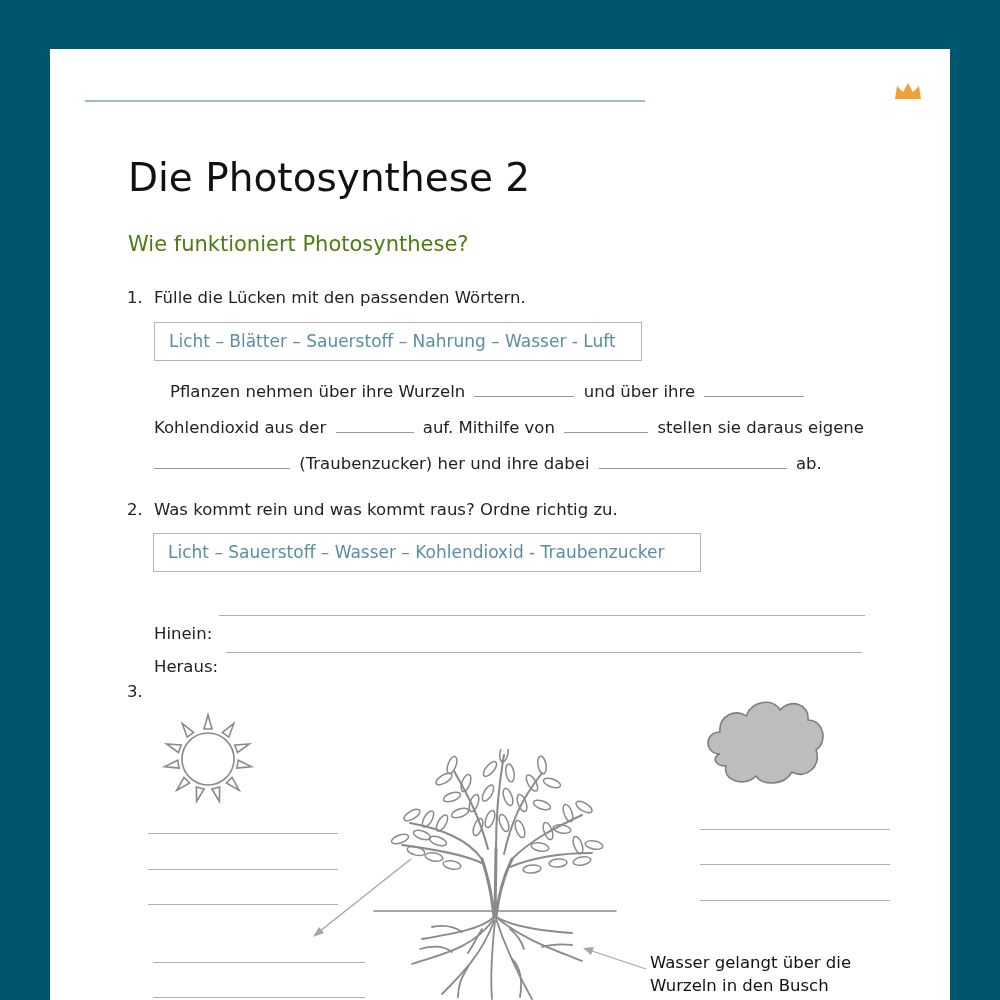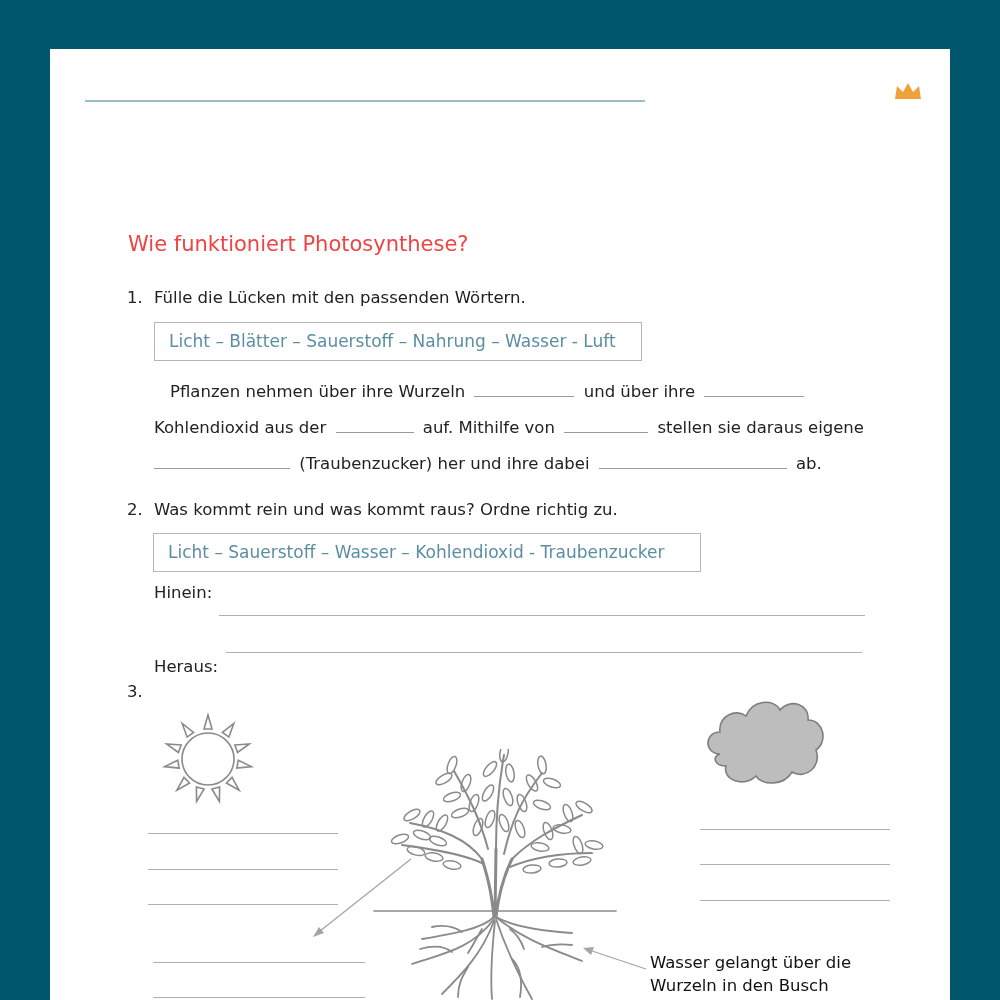--- a/index.html
+++ b/index.html
@@ -3,21 +3,21 @@
 <meta charset="utf-8">
 <style>
   html, body { margin:0; padding:0; }
   body { width:1000px; height:1000px; background:#00566a; position:relative; overflow:hidden; font-family:"DejaVu Sans", sans-serif; color:#1a1a1a; }
   .page { position:absolute; left:50px; top:49px; width:900px; height:951px; background:#ffffff; }
   .abs { position:absolute; }
   .header-rule { left:35px; top:51px; width:560px; height:2px; background:#9bbdc8; }
   .logo { left:610px; top:38px; font-family:"DejaVu Sans", sans-serif; font-weight:bold; font-size:30px; letter-spacing:2px; color:#5b8ea3; }
   .crown { left:843px; top:33px; }
   .title { left:78px; top:106px; font-size:39px; color:#111; white-space:nowrap; }
-  .subtitle { left:78px; top:183px; font-size:21px; color:#ef4444; white-space:nowrap; }
+  .subtitle { left:78px; top:183px; font-size:21px; color:#4d7c0f; white-space:nowrap; }
   .task { font-size:16.5px; color:#222; white-space:nowrap; }
   .task-num { left:77px; }
   .task-text { left:104px; }
   .wordbox { border:1px solid #b5b5b5; color:#5b8ea3; font-size:17px; padding:0 14px; height:37px; line-height:37px; white-space:nowrap; }
   .line-text { font-size:16.5px; color:#222; white-space:nowrap; }
   .blank { display:inline-block; border-bottom:1px solid #9a9a9a; height:14px; vertical-align:baseline; margin:0 4px; }
   .answer-line { height:1px; background:#b0b0b0; }
   .caption { font-size:16.5px; color:#111; line-height:23px; }
   svg { display:block; }
 </style>
@@ -26,20 +26,21 @@
 
 <div class="page">
 
   <div class="abs header-rule"></div>
   <div class="abs crown">
     <svg width="30" height="18" viewBox="0 0 30 18">
       <path d="M2 17 L4 4 L10 10 L15 1 L20 10 L26 4 L28 17 Z" fill="#f0a23a"></path>
     </svg>
   </div>
 
+  <div class="abs title">Die Photosynthese 2</div>
   <div class="abs subtitle">Wie funktioniert Photosynthese?</div>
 
   <div class="abs task task-num" style="top:239px;">1.</div>
   <div class="abs task task-text" style="top:239px;">Fülle die Lücken mit den passenden Wörtern.</div>
   <div class="abs wordbox" style="left:104px; top:273px; width:458px;">Licht – Blätter – Sauerstoff – Nahrung – Wasser - Luft</div>
 
   <div class="abs line-text" style="left:104px; top:333px;margin-left:16px;">
     <span>Pflanzen nehmen über ihre Wurzeln</span>
     <span class="blank" style="width:100px;"></span>
     <span>und über ihre</span>
@@ -56,21 +57,21 @@
     <span class="blank" style="width:136px; margin-left:0;"></span>
     <span>(Traubenzucker) her und ihre dabei</span>
     <span class="blank" style="width:188px;"></span>
     <span>ab.</span>
   </div>
 
   <div class="abs task task-num" style="top:451px;">2.</div>
   <div class="abs task task-text" style="top:451px;">Was kommt rein und was kommt raus? Ordne richtig zu.</div>
   <div class="abs wordbox" style="left:103px; top:484px; width:518px;">Licht – Sauerstoff – Wasser – Kohlendioxid - Traubenzucker</div>
 
-  <div class="abs line-text" style="left:104px; top:534px;">Hinein:</div>
+  <div class="abs line-text" style="left:104px; top:575px;">Hinein:</div>
   <div class="abs answer-line" style="left:169px; top:566px; width:646px;"></div>
   <div class="abs line-text" style="left:104px; top:564px;margin-top:44px;">Heraus:</div>
   <div class="abs answer-line" style="left:176px; top:603px; width:636px;"></div>
 
   <div class="abs task task-num" style="top:633px;">3.</div>
 
   <div class="abs" style="left:110px; top:660px;">
     <svg width="96" height="96" viewBox="0 0 96 96" fill="none" stroke="#8a8a8a" stroke-width="1.6">
       <circle cx="48" cy="50" r="26"></circle>
       <g>

